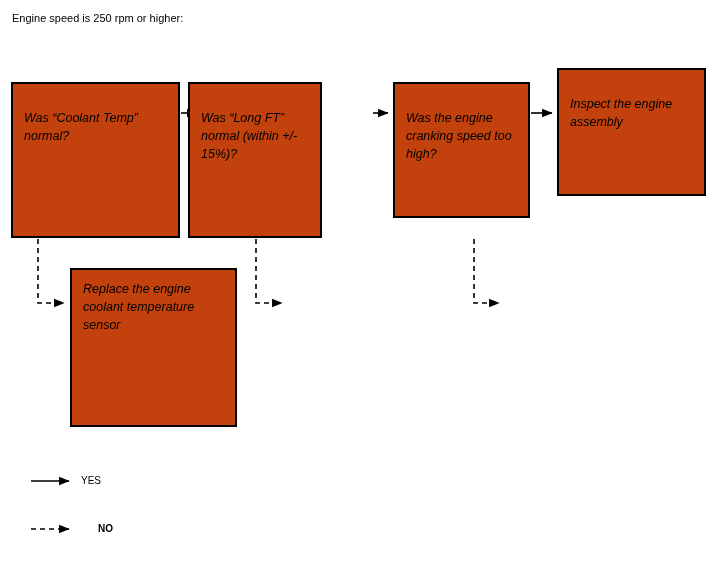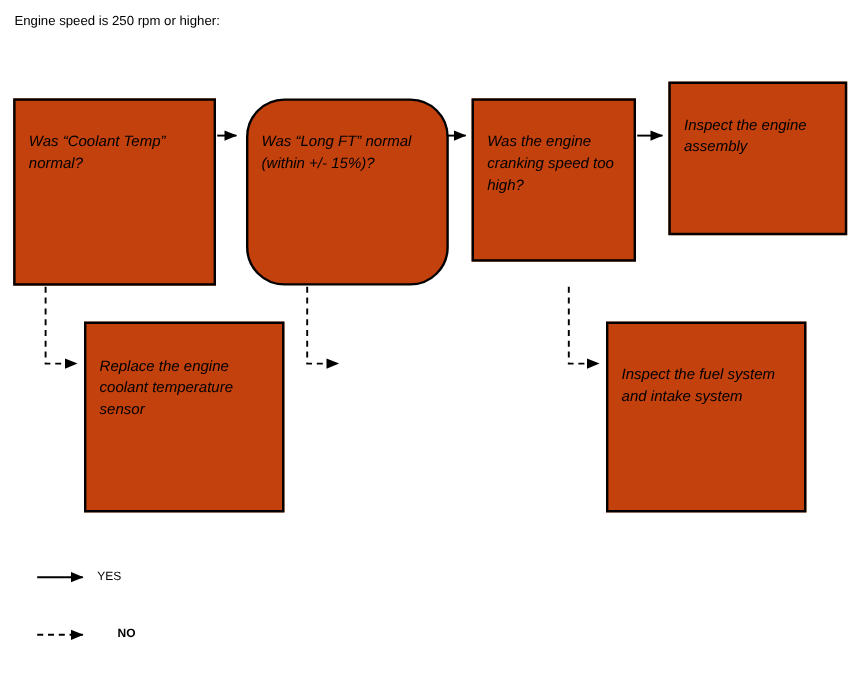--- a/index.html
+++ b/index.html
@@ -98,37 +98,34 @@
     </g>
     <g>
       <line x1="31" y1="529" x2="69" y2="529" stroke="#000000" stroke-width="1.6" stroke-dasharray="5,4" marker-end="url(#arrowhead)"></line>
     </g>
   </svg>
 
   <div class="node" style="left:11px; top:82px; width:169px; height:156px;">
     <div class="node-label" style="top:25px;">Was “Coolant Temp” normal?</div>
   </div>
 
-  <div class="node" style="left:205px; top:82px; width:169px; height:156px;border-radius:32px;">
+  <div class="node" style="left:188px; top:82px; width:134px; height:156px;">
     <div class="node-label" style="top:25px;">Was “Long FT” normal (within +/- 15%)?</div>
   </div>
 
   <div class="node" style="left:393px; top:82px; width:137px; height:136px;">
     <div class="node-label" style="top:25px;">Was the engine cranking speed too high?</div>
   </div>
 
   <div class="node" style="left:557px; top:68px; width:149px; height:128px;padding-left:22px;">
     <div class="node-label" style="top:25px;">Inspect the engine assembly</div>
   </div>
 
   <div class="node" style="left:70px; top:268px; width:167px; height:159px;">
-    <div class="node-label" style="top:26px;">Replace the engine coolant temperature sensor</div>
+    <div class="node-label" style="top:10px;">Replace the engine coolant temperature sensor</div>
   </div>
 
 
-  <div class="node" style="left:505px; top:268px; width:167px; height:159px;">
-    <div class="node-label" style="top:33px;">Inspect the fuel system and intake system</div>
-  </div>
 
   <div class="legend-label" style="left:81px; top:473px;">YES</div>
   <div class="legend-label" style="left:98px; top:521px;font-weight:bold;">NO</div>
 
 </div>
 
 </body></html>

